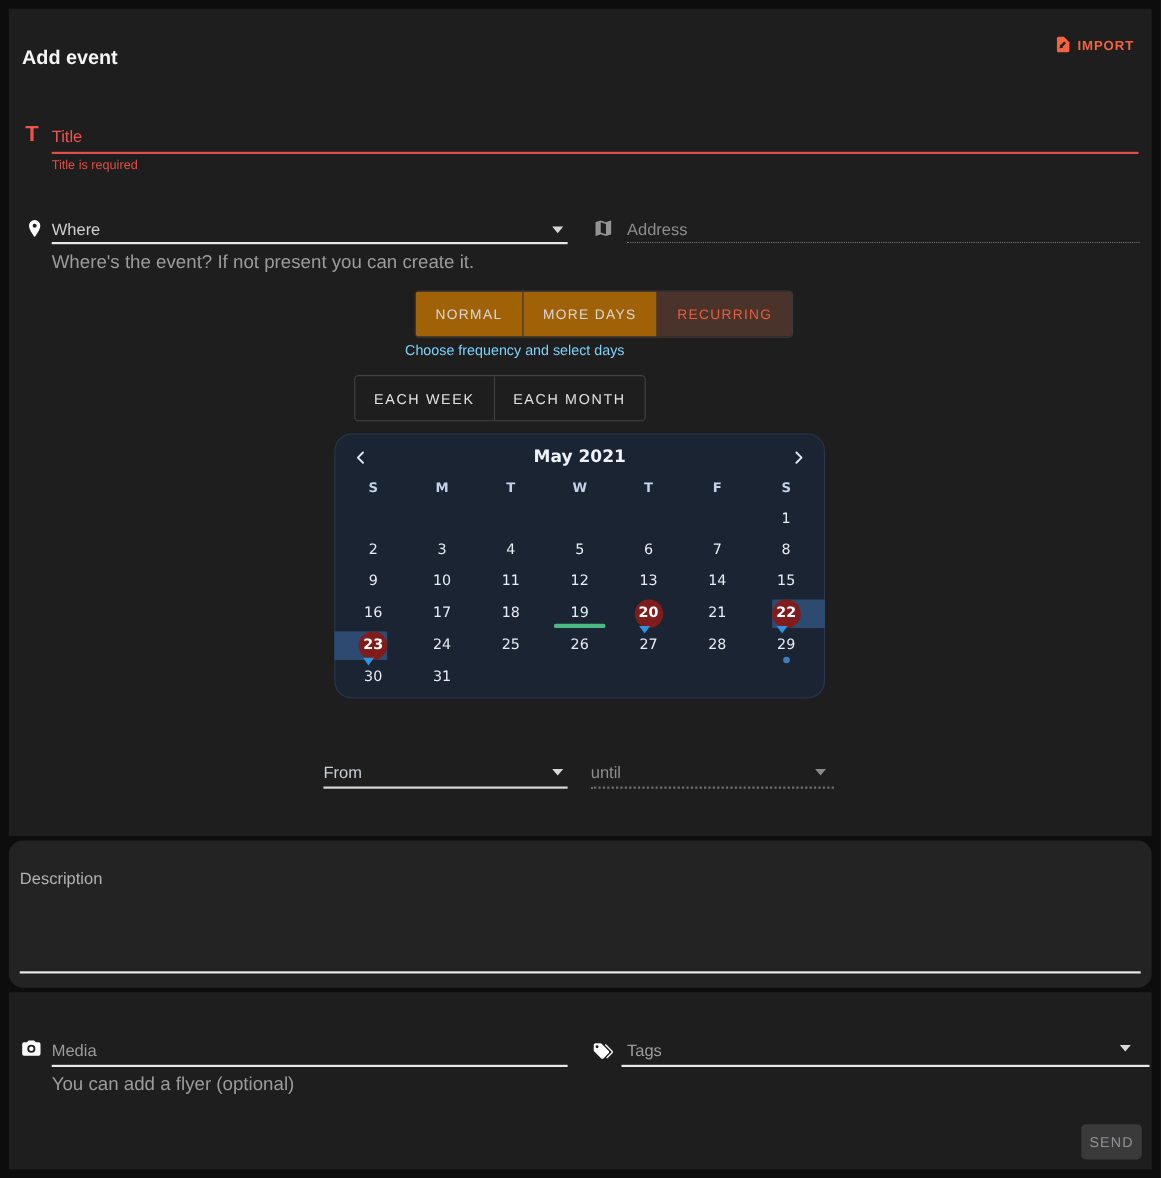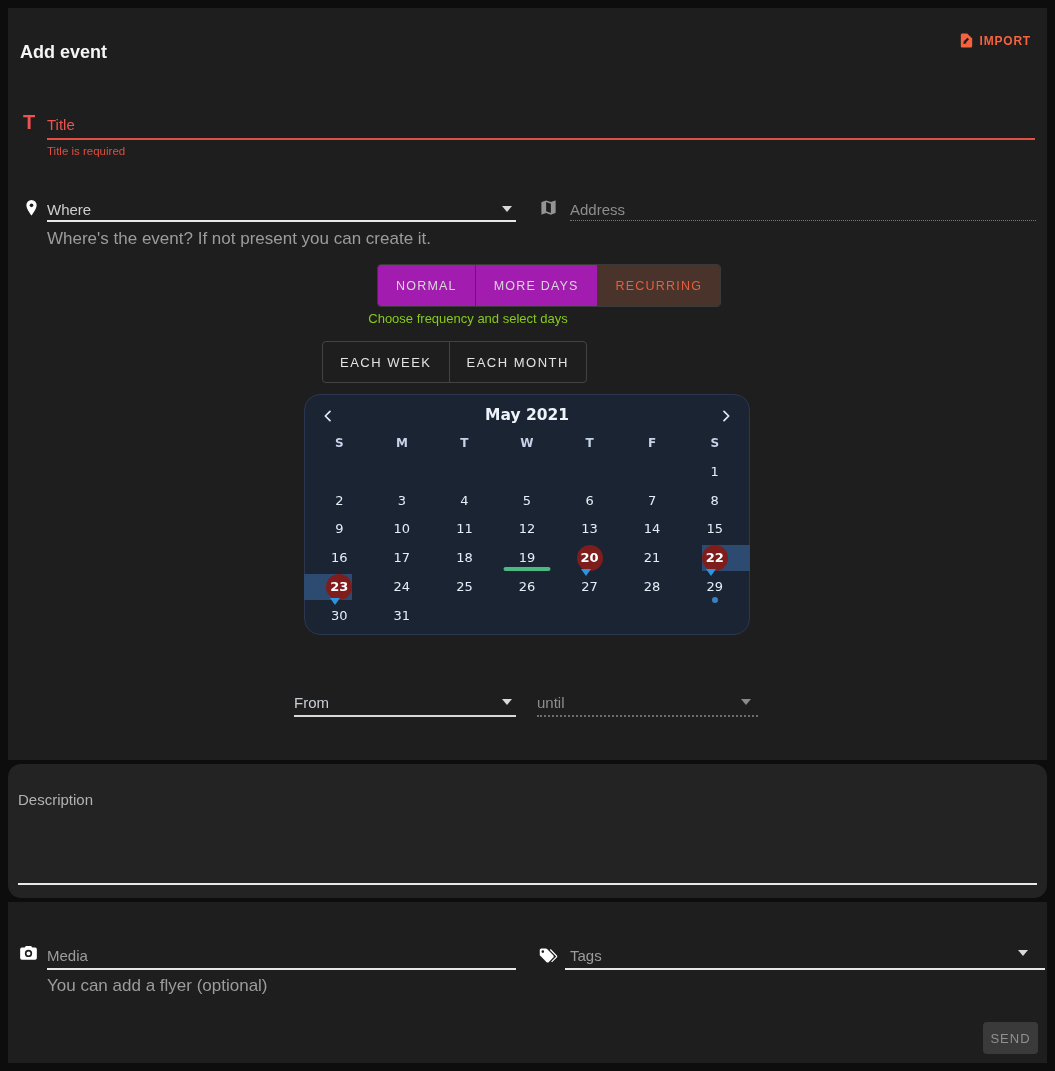--- a/index.html
+++ b/index.html
@@ -43,27 +43,27 @@
   .where-caret { left:494px; top:198px; }
   .where-rule { left:39px; top:212px; width:469px; }
   .where-helper { left:39px; top:221px; }
   .map-icon { left:531px; top:190px; }
   .addr-ph { left:562px; top:193px; }
   .addr-rule { left:562px; top:212px; width:466px; border-bottom:1.5px dotted #777; height:0; }
 
   
   .mode-tabs { left:369px; top:256px; height:43px; display:flex;
     border:1px solid #3a3a3a; border-radius:4px; overflow:hidden; }
-  .mode-tab { background:#a21caf; color:#d8d8d8; font-size:12.5px; letter-spacing:1.2px;
+  .mode-tab { background:#a16207; color:#d8d8d8; font-size:12.5px; letter-spacing:1.2px;
     display:flex; align-items:center; justify-content:center; cursor:pointer;
     border-left:1px solid #3a3a3a; padding:0 18px; }
   .mode-tab:first-child { border-left:none; }
   .mode-tab.active { background:#4a332b; color:#e65f3e; }
 
-  .freq-hint { left:0; top:303px; width:920px; text-align:center; font-size:13px; color:#84cc16; }
+  .freq-hint { left:0; top:303px; width:920px; text-align:center; font-size:13px; color:#7dd3fc; }
 
   
   .freq-group { left:314px; top:333px; height:42px; display:flex;
     border:1px solid #434343; border-radius:4px; }
   .freq-btn { color:#e3e3e3; font-size:13px; letter-spacing:1.5px; cursor:pointer;
     display:flex; align-items:center; justify-content:center; padding:0 17px;
     border-left:1px solid #434343; }
   .freq-btn:first-child { border-left:none; }
 
   

